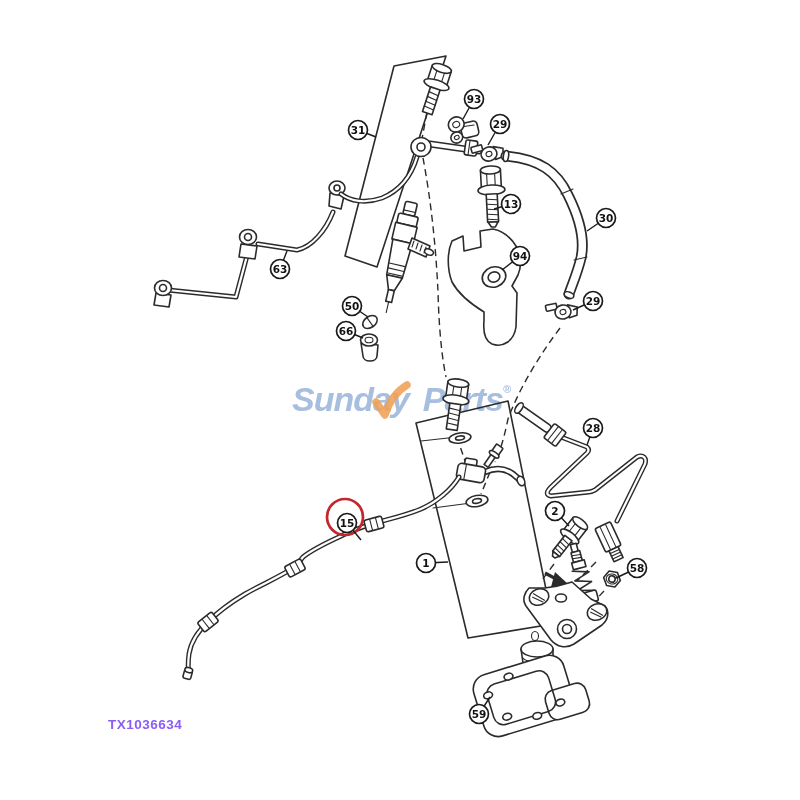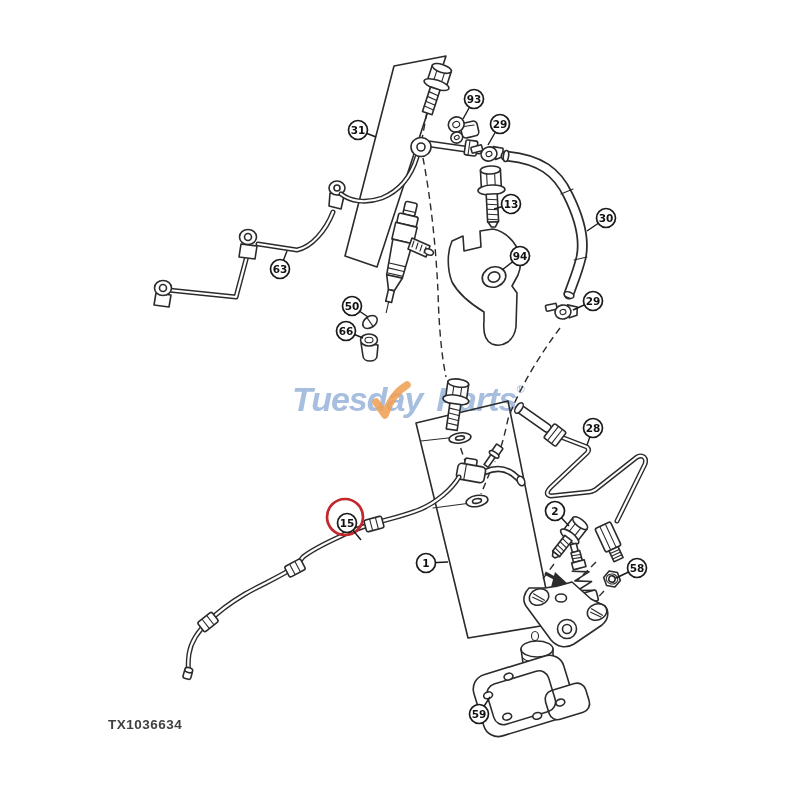--- a/index.html
+++ b/index.html
@@ -8,21 +8,21 @@
   .stage svg{position:absolute;left:0;top:0;}
   #watermark{position:absolute;left:292px;top:380px;z-index:1;white-space:nowrap;
              font:italic bold 34px "Liberation Sans",sans-serif;
              color:rgba(148,176,216,0.82);letter-spacing:-1px;}
   #watermark .wm-right{margin-left:14px;}
   #watermark sup{font-size:11px;vertical-align:18px;letter-spacing:0;}
   #wm-check{position:absolute;left:80px;top:2px;overflow:visible;}
   #art{z-index:2;}
   #overlay{z-index:3;}
   #drawing-number{position:absolute;left:108px;top:717px;z-index:4;
-                  font:bold 13.5px "Liberation Sans",sans-serif;color:#404040;letter-spacing:.5px;}
+                  font:bold 13.5px "Liberation Sans",sans-serif;color:#8b5cf6;letter-spacing:.5px;}
   
   .ln{fill:none;stroke:#2b2b2b;stroke-width:1.6;stroke-linecap:round;stroke-linejoin:round;}
   .thin{fill:none;stroke:#2b2b2b;stroke-width:1.1;stroke-linecap:round;}
   .w{fill:#ffffff;stroke:#2b2b2b;stroke-width:1.6;stroke-linejoin:round;}
   .dk{fill:#2b2b2b;stroke:none;}
   .dash{fill:none;stroke:#2b2b2b;stroke-width:1.4;stroke-dasharray:7 4.5;}
   .t5{fill:none;stroke:#2b2b2b;stroke-width:5;stroke-linecap:round;stroke-linejoin:round;}
   .t5i{fill:none;stroke:#fff;stroke-width:2.2;stroke-linecap:round;stroke-linejoin:round;}
   .t7{fill:none;stroke:#2b2b2b;stroke-width:7;stroke-linecap:round;}
   .t7i{fill:none;stroke:#fff;stroke-width:3.8;stroke-linecap:round;}
@@ -35,21 +35,21 @@
   .callout-circle{fill:#fff;stroke:#1a1a1a;stroke-width:1.7;}
   .callout-text{font:bold 10.5px "DejaVu Sans",sans-serif;fill:#111;text-anchor:middle;}
   .leader{stroke:#1a1a1a;stroke-width:1.4;fill:none;}
 </style>
 </head>
 <body>
 
 <div class="stage">
 
   <div id="watermark">
-    <span>Tuesday</span><span class="wm-right">Parts</span><sup>®</sup>
+    <span>Sunday</span><span class="wm-right">Parts</span><sup>®</sup>
     <svg id="wm-check" width="40" height="44" viewBox="0 0 40 44">
       <path d="M4,20 L13,33 C17,20 25,9 35,3" fill="none" stroke="#f0a055" stroke-width="7.5" stroke-linecap="round" stroke-linejoin="round" opacity="0.88"></path>
     </svg>
   </div>
 
   <svg id="art" width="800" height="800" viewBox="0 0 800 800">
 
     <g>
       <polygon class="ln" points="394,66 446,56 377,267 345,256"></polygon>
     </g>

